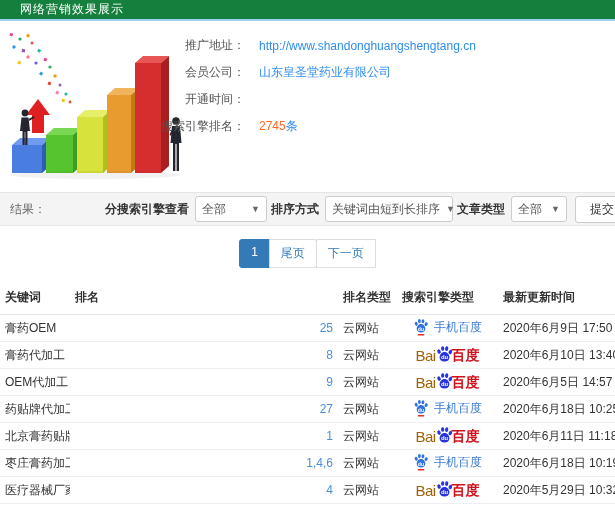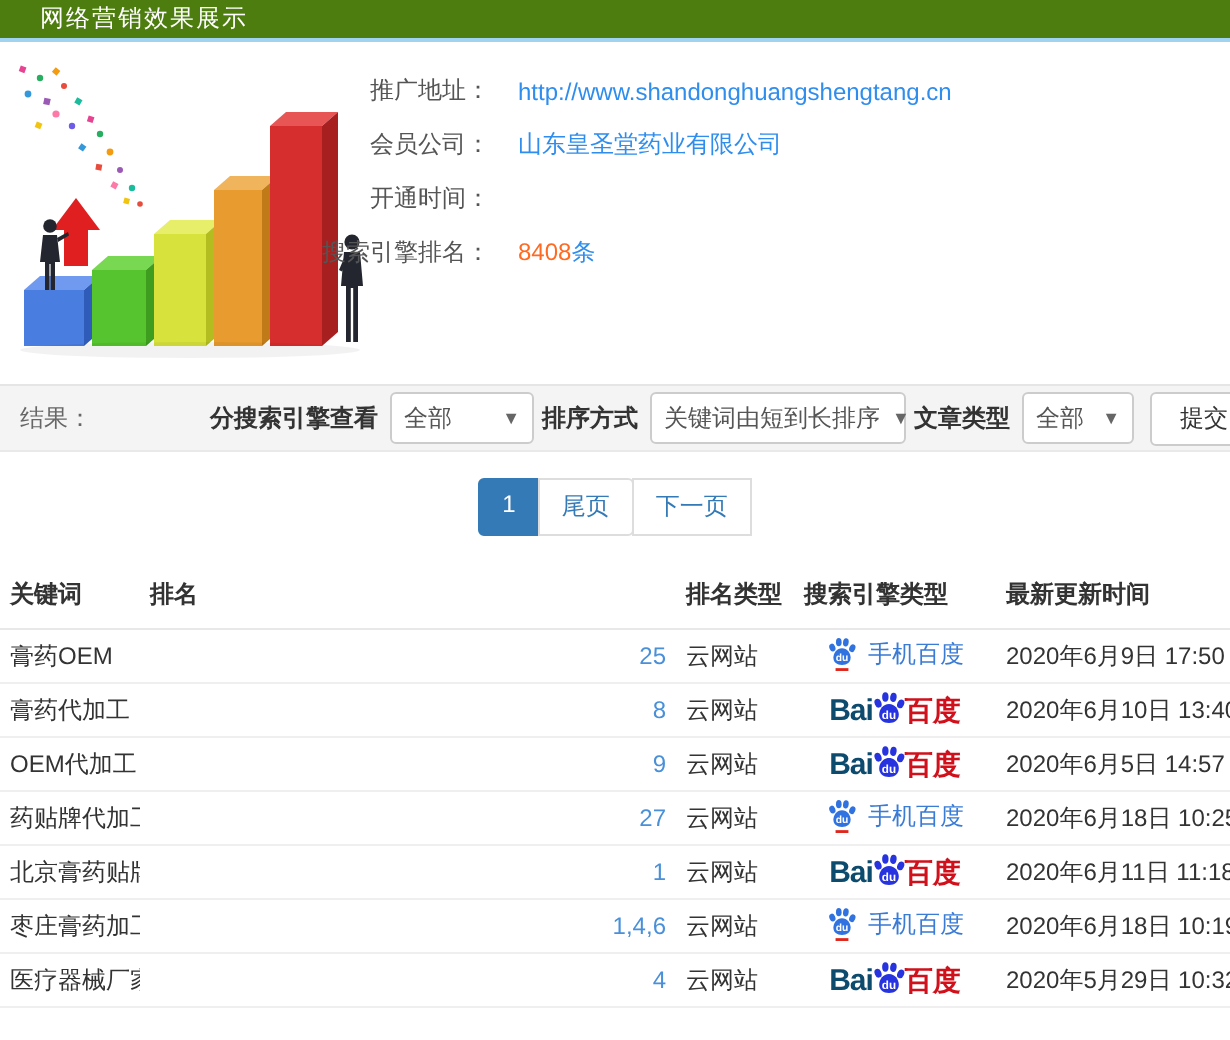--- a/index.html
+++ b/index.html
@@ -4,21 +4,21 @@
 <style>
   * { margin:0; padding:0; box-sizing:border-box; }
   html,body { width:615px; }
   body {
     font-family:"Liberation Sans","DejaVu Sans",sans-serif;
     font-size:12px; color:#333; background:#fff;
     width:615px; height:520px; overflow:hidden; position:relative;
   }
   
   .app-header {
-    height:21px; background:#4d7c0f; border-bottom:2px solid #9fd3f0;
+    height:21px; background:#15803d; border-bottom:2px solid #9fd3f0;
     display:flex; align-items:center; padding-left:20px;
   }
   .app-header .title { color:#fff; font-size:12px; letter-spacing:1px; }
   
   .info-section { position:relative; height:171px; background:#fff; }
   .illustration { position:absolute; left:0; top:4px; width:190px; height:160px; }
   .info-list { position:absolute; left:150px; top:11px; }
   .info-row { height:27px; display:flex; align-items:center; }
   .info-label { width:95px; text-align:right; color:#555; }
   .info-value { margin-left:14px; }
@@ -64,21 +64,21 @@
     padding:9px 5px 8px 5px; border-bottom:1px solid #e8e8e8; white-space:nowrap;
   }
   table.results td {
     padding:2px 5px; border-bottom:1px solid #efefef; font-size:12px;
     height:27px; vertical-align:middle; white-space:nowrap; overflow:hidden;
   }
   td.c-rank { color:#4a90d9; cursor:pointer;text-align:right; }
   td.c-engine { text-align:center; }
   
   .d-baidu { display:inline-flex; align-items:center; line-height:1; }
-  .d-baidu .bai { color:#0c4a6e; font-weight:bold; font-size:15px; letter-spacing:-0.5px; }
+  .d-baidu .bai { color:#a16207; font-weight:normal; font-size:15px; letter-spacing:-0.5px; }
   .d-baidu svg { margin:0 0 2px -1px; }
   .d-baidu .bdu-cn { color:#d0111b; font-weight:bold; font-size:14px; margin-left:-2px; }
   .m-baidu { display:inline-flex; align-items:center; line-height:1; }
   .m-baidu .m-label { color:#3a7bd5; margin-left:5px; font-size:12px; }
 </style>
 </head>
 <body>
 
 <div class="app-header">
   <span class="title">网络营销效果展示</span>
@@ -161,21 +161,21 @@
     </div>
     <div class="info-row">
       <span class="info-label">会员公司：</span>
       <a class="info-value link-blue">山东皇圣堂药业有限公司</a>
     </div>
     <div class="info-row">
       <span class="info-label">开通时间：</span>
     </div>
     <div class="info-row">
       <span class="info-label">搜索引擎排名：</span>
-      <span class="info-value"><span class="count-orange">8408</span><span class="count-suffix">条</span></span>
+      <span class="info-value"><span class="count-orange">2745</span><span class="count-suffix">条</span></span>
     </div>
   </div>
 </div>
 
 <div class="filter-bar">
   <span class="result-label">结果：</span>
   <div class="filter-controls">
     <span class="f-label">分搜索引擎查看</span>
     <div class="select-box sel-engine">
       <span>全部</span>

